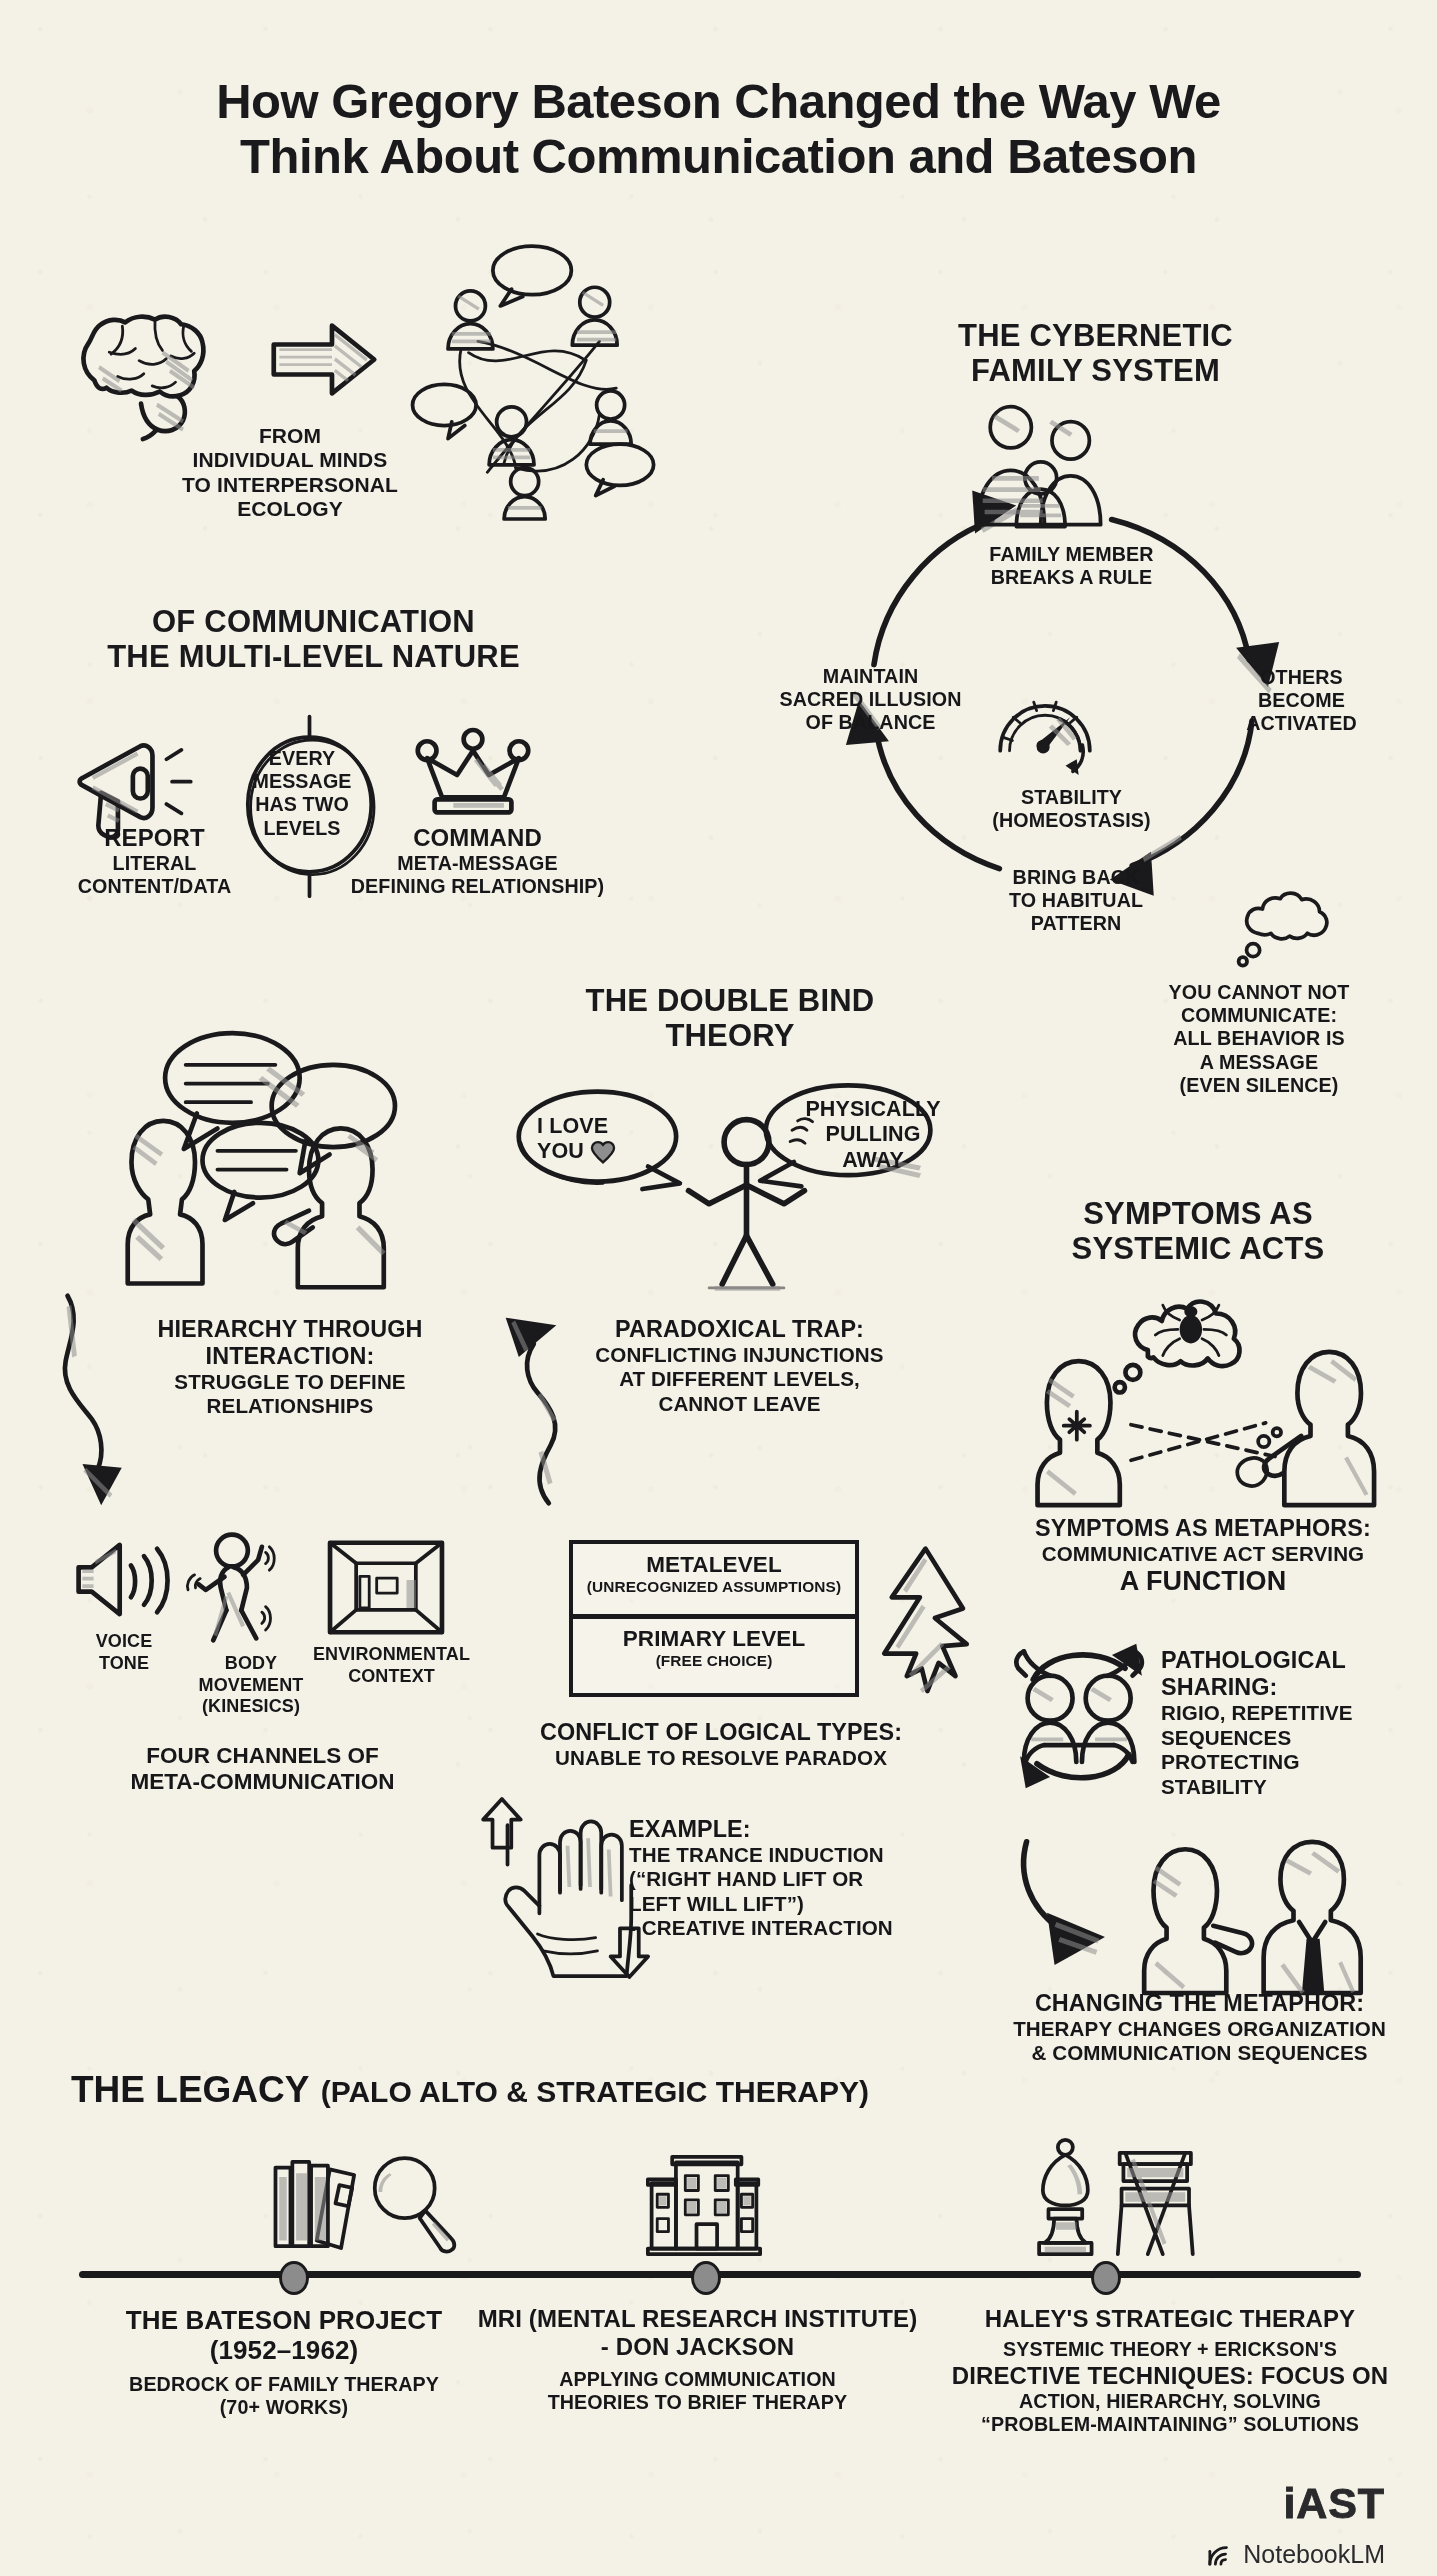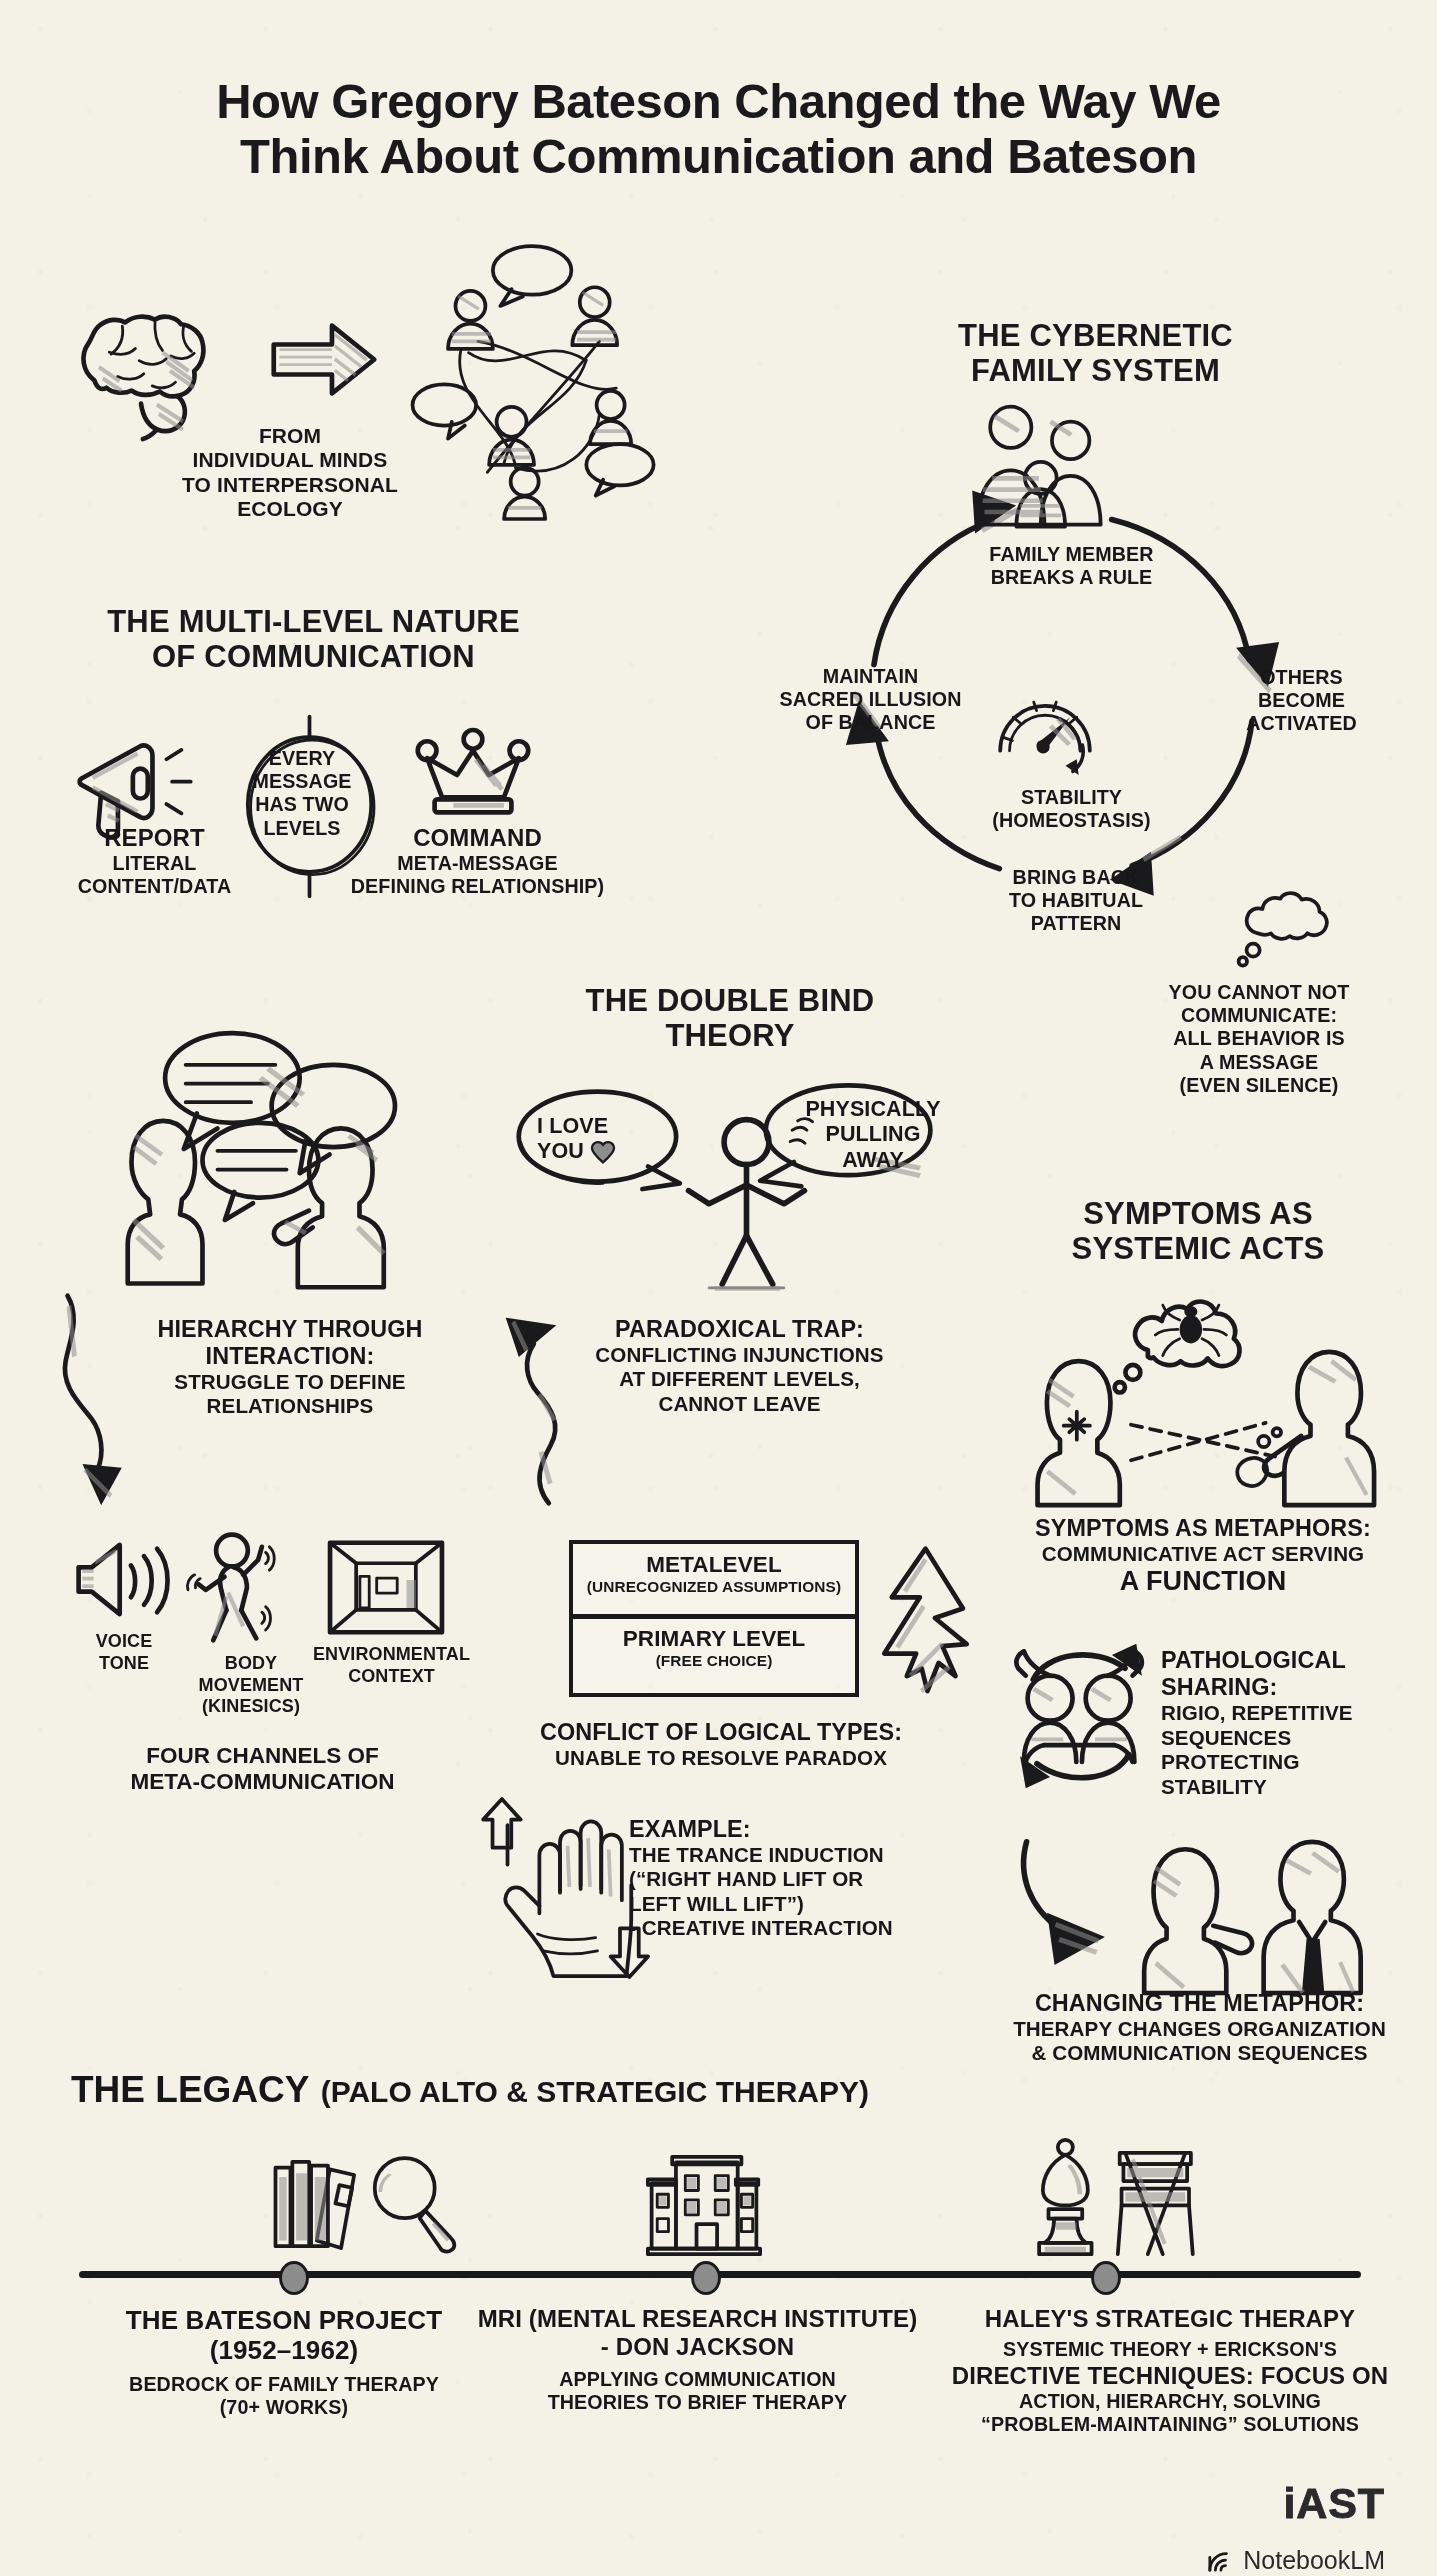--- a/index.html
+++ b/index.html
@@ -240,22 +240,22 @@
 
 <div class="abs ctr lbl" style="left:1114px; top:981px; width:290px;">
   <div>YOU CANNOT NOT</div>
   <div>COMMUNICATE:</div>
   <div>ALL BEHAVIOR IS</div>
   <div>A MESSAGE</div>
   <div>(EVEN SILENCE)</div>
 </div>
 
 <div class="abs ctr h2" style="left:70px; top:604px; width:487px;">
+  <div>OF COMMUNICATION</div>
   <div>THE MULTI-LEVEL NATURE</div>
-  <div>OF COMMUNICATION</div>
 </div>
 
 <div class="abs" style="left:75px; top:735px;">
 <svg width="126" height="112" viewBox="0 0 135 120">
   <g class="st sw5" fill="#f4f1e6">
     <path d="M8 46l62-34c6-3 13 2 13 10v56c0 8-7 13-13 10L8 54c-4-2-4-6 0-8z"></path>
     <path d="M28 62l18 9v30c0 6-5 10-11 8l-4-2c-4-2-6-6-6-10z"></path>
     <rect x="62" y="36" width="16" height="32" rx="8"></rect>
   </g>
   <g class="st sw4">
@@ -793,21 +793,21 @@
 <div class="abs ctr" style="left:936px; top:2305px; width:468px;">
   <div class="lbl-b" style="font-size:24px">HALEY'S STRATEGIC THERAPY</div>
   <div class="lbl" style="font-size:19.7px; margin-top:5.6px;">SYSTEMIC THEORY + ERICKSON'S</div>
   <div class="lbl" style="font-size:24px">DIRECTIVE TECHNIQUES: FOCUS ON</div>
   <div class="lbl" style="font-size:19.7px">ACTION, HIERARCHY, SOLVING</div>
   <div class="lbl" style="font-size:19.7px">“PROBLEM-MAINTAINING” SOLUTIONS</div>
 </div>
 
 <div class="abs" style="left:1076px; top:2479px; width:309px; text-align:right;">
   <div class="footer-iast">iAST</div>
-  <div style="display:flex; align-items:center; justify-content:flex-end; gap:9.4px; margin-top:18px;">
+  <div style="display:flex; align-items:center; justify-content:flex-end; gap:9.4px; margin-top:12px;">
     <svg width="28" height="24" viewBox="0 0 30 26">
       <path class="st sw3" d="M4 23c0-10 8-18 18-18"></path>
       <path class="st sw3" d="M10 23c0-6 5-11 11-11"></path>
       <path class="st sw3" d="M16 23c0-3 2-5 5-5"></path>
       <path class="st sw3" d="M4 23V9"></path>
     </svg>
     <span class="footer-nb">NotebookLM</span>
   </div>
 </div>
 

